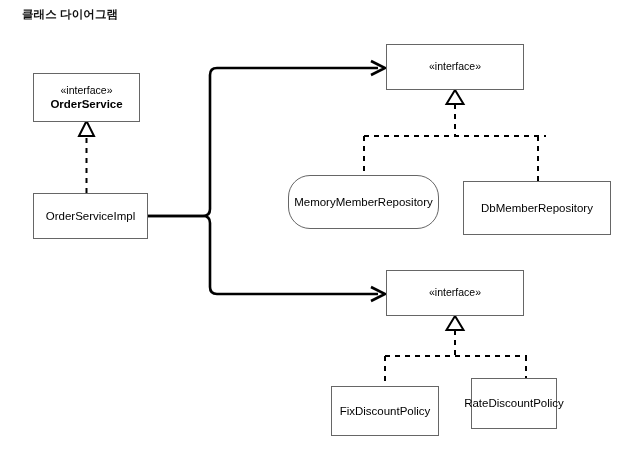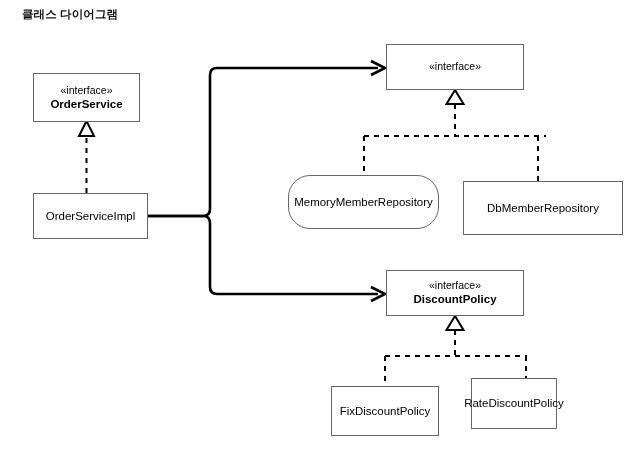--- a/index.html
+++ b/index.html
@@ -112,27 +112,26 @@
 </div>
 
 <div class="uml-box" id="box-member-repository" style="left: 386px; top: 44px; width: 138px; height: 46px; border-color: rgb(102, 102, 102);">
   <span class="stereotype">«interface»</span>
 </div>
 
 <div class="uml-box" id="box-memory-member-repository" style="left: 288px; top: 175px; width: 151px; height: 54px; border-color: rgb(102, 102, 102); border-radius: 22px;">
   <span class="cls-name-plain">MemoryMemberRepository</span>
 </div>
 
-<div class="uml-box" id="box-db-member-repository" style="left: 463px; top: 181px; width: 160px; height: 54px; border-color: rgb(102, 102, 102);">
+<div class="uml-box" id="box-db-member-repository" style="left: 463px; top: 181px; width: 148px; height: 54px; border-color: rgb(102, 102, 102);">
   <span class="cls-name-plain">DbMemberRepository</span>
 </div>
 
 <div class="uml-box" id="box-discount-policy" style="left: 386px; top: 270px; width: 138px; height: 46px; border-color: rgb(102, 102, 102);">
   <span class="stereotype">«interface»</span>
-  <span class="cls-name-bold">DiscountPolicy</span>
 </div>
 
 <div class="uml-box" id="box-fix-discount-policy" style="left: 331px; top: 386px; width: 108px; height: 50px; border-color: rgb(102, 102, 102);">
   <span class="cls-name-plain">FixDiscountPolicy</span>
 </div>
 
 <div class="uml-box" id="box-rate-discount-policy" style="left: 471px; top: 378px; width: 86px; height: 51px; border-color: rgb(102, 102, 102);">
   <span class="cls-name-plain">RateDiscountPolicy</span>
 </div>
 

